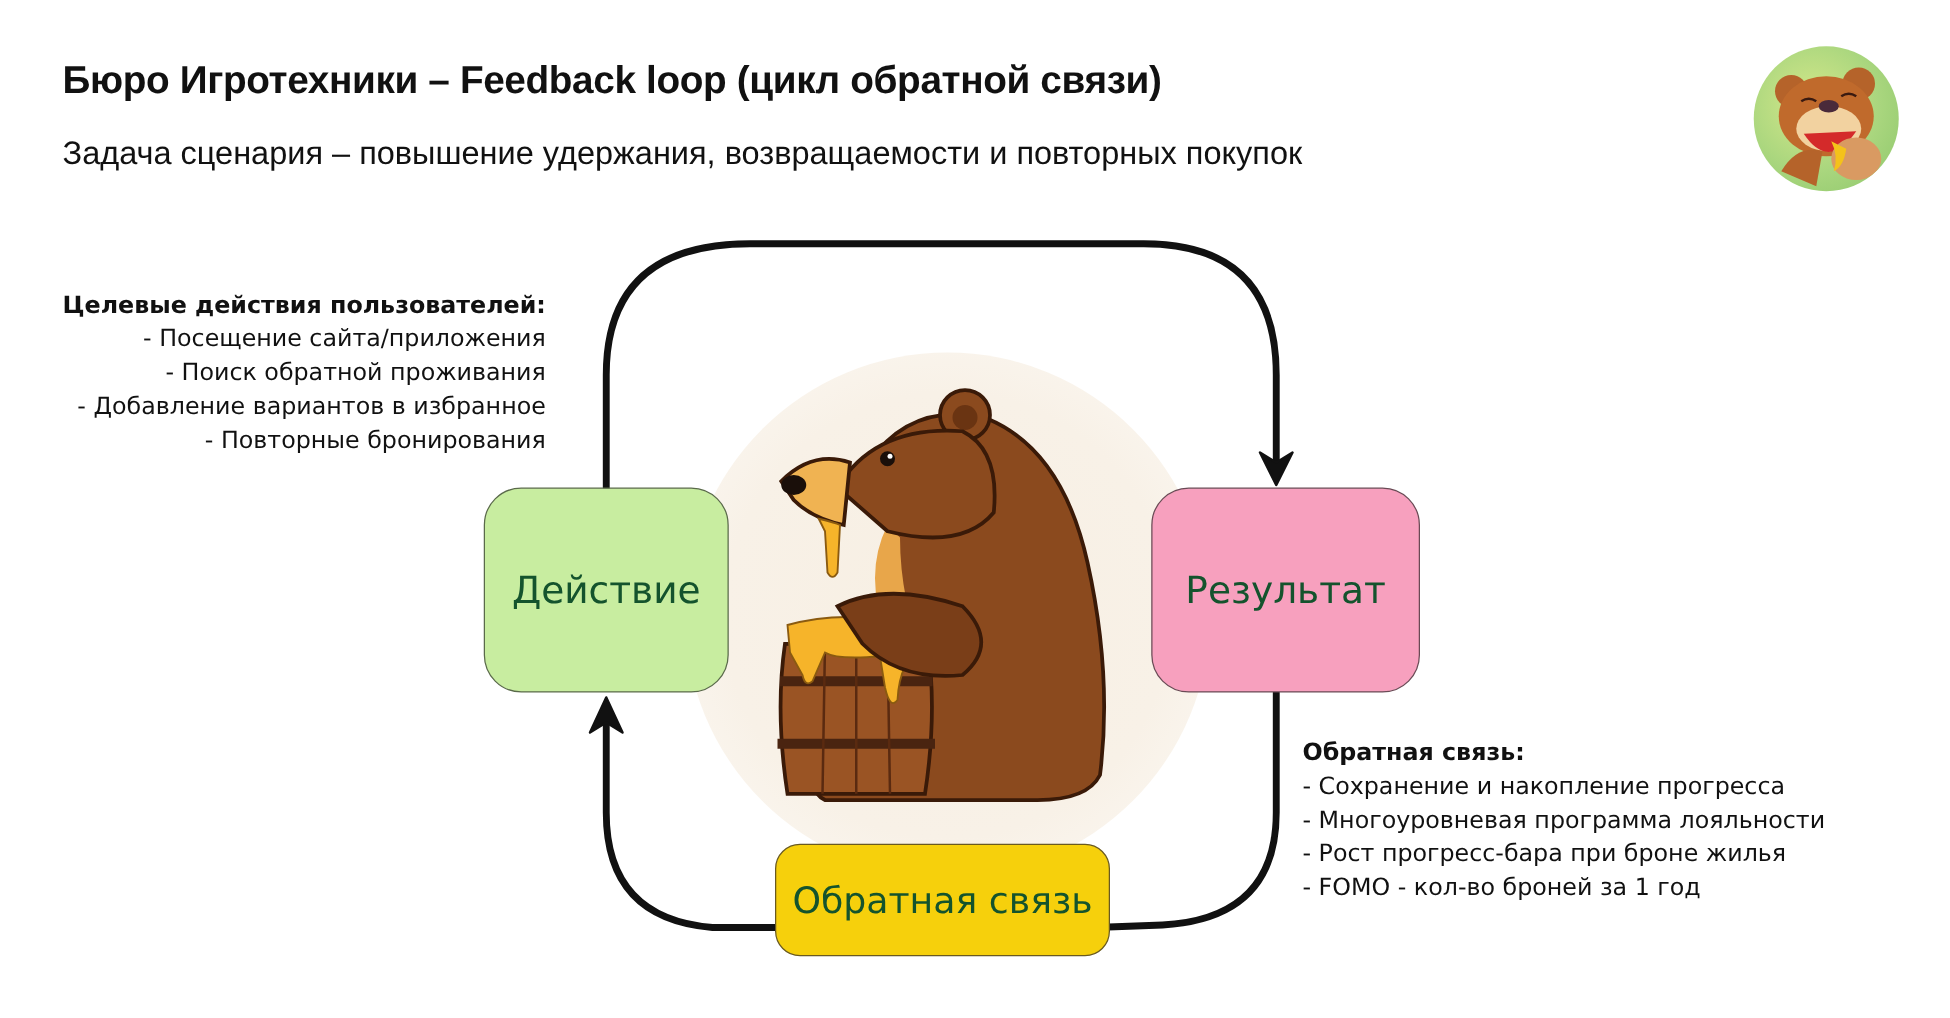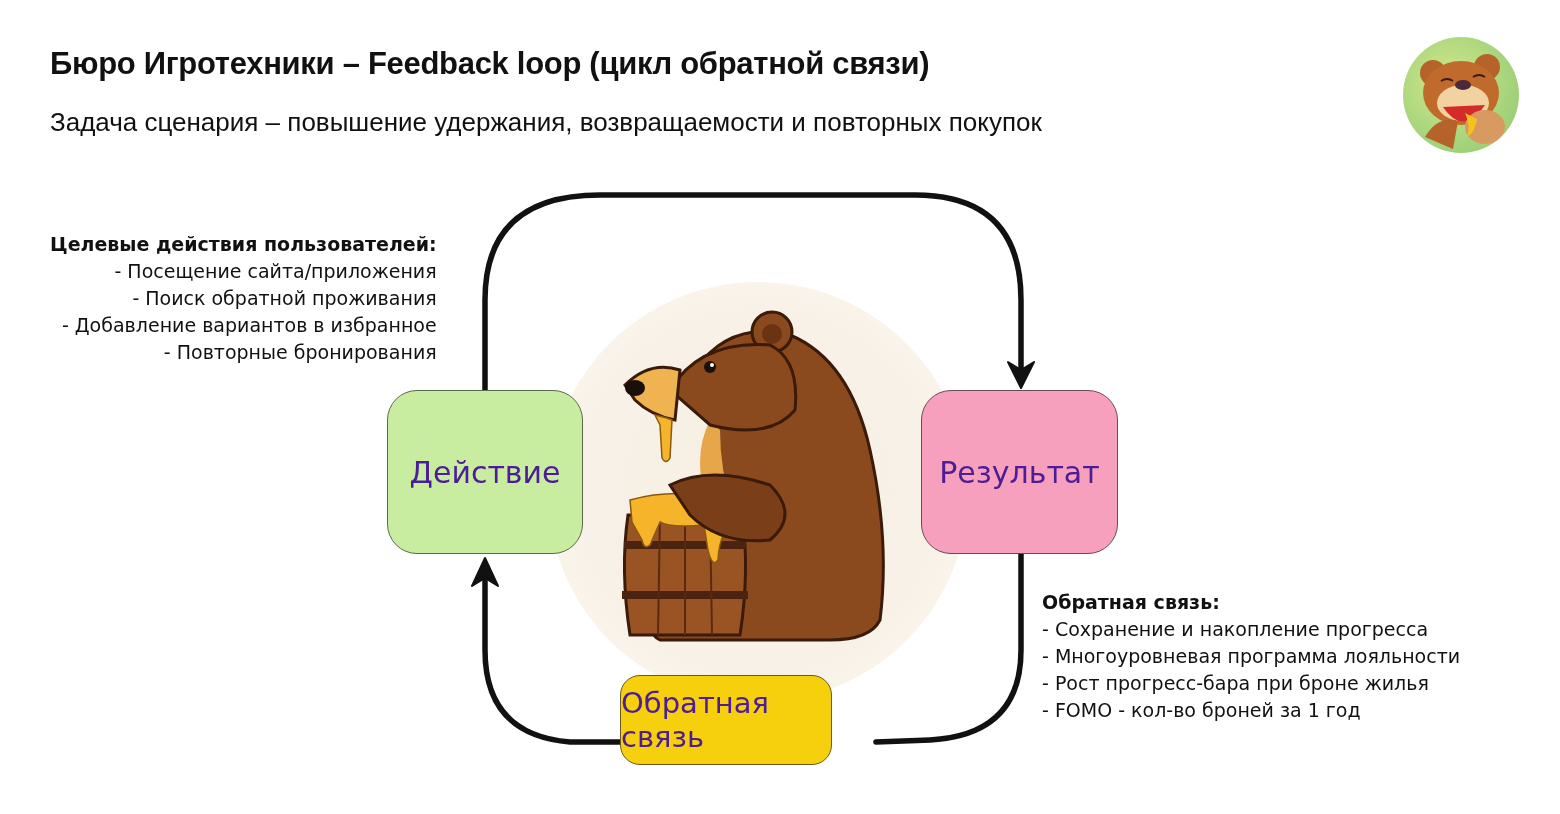--- a/index.html
+++ b/index.html
@@ -12,24 +12,24 @@
   .logo { position: absolute; left: 1403px; top: 37px; width: 116px; height: 116px; border-radius: 50%;
     background: radial-gradient(circle at 40% 40%, #d6e88a 0%, #a9d67e 55%, #8cc66a 100%); overflow: hidden; }
   .textblock { position: absolute; font-family: "DejaVu Sans", sans-serif; font-size: 19px; line-height: 27px; white-space: nowrap; }
   .textblock .hdr { font-weight: bold; }
   .left-block { left: 50px; top: 231px; text-align: right; }
   .right-block { left: 1042px; top: 589px; }
   .halo { position: absolute; left: 548px; top: 282px; width: 420px; height: 420px; border-radius: 50%;
     background: radial-gradient(circle, #f7efe3 0%, #f8f1e7 60%, #fbf7f1 85%, rgba(255,255,255,0) 100%); }
   svg.loop { position: absolute; left: 0; top: 0; }
   .box { position: absolute; display: flex; align-items: center; justify-content: center;
-    font-family: "DejaVu Sans", sans-serif; color: #4c1d95; box-sizing: border-box; }
+    font-family: "DejaVu Sans", sans-serif; color: #14532d; box-sizing: border-box; }
   .box-action { left: 387px; top: 390px; width: 196px; height: 164px; background: #c8eda0; border: 1.5px solid #5a6a4a; border-radius: 30px; font-size: 30px; }
-  .box-result { left: 921px; top: 390px; width: 197px; height: 164px; background: #f7a0be; border: 1.5px solid #6a4a55; border-radius: 30px; font-size: 30px; }
-  .box-feedback { left: 620px; top: 675px; width: 212px; height: 90px; background: #f6d00c; border: 1.5px solid #6a5a20; border-radius: 20px; font-size: 29px; }
+  .box-result { left: 921px; top: 390px; width: 215px; height: 164px; background: #f7a0be; border: 1.5px solid #6a4a55; border-radius: 30px; font-size: 30px; }
+  .box-feedback { left: 620px; top: 675px; width: 268px; height: 90px; background: #f6d00c; border: 1.5px solid #6a5a20; border-radius: 20px; font-size: 29px; }
   .bear { position: absolute; left: 600px; top: 300px; }
 </style>
 </head>
 <body>
 
 <div class="title">Бюро Игротехники – Feedback loop (цикл обратной связи)</div>
 <div class="subtitle">Задача сценария – повышение удержания, возвращаемости и повторных покупок</div>
 
 <div class="logo">
   <svg width="116" height="116" viewBox="0 0 116 116">

